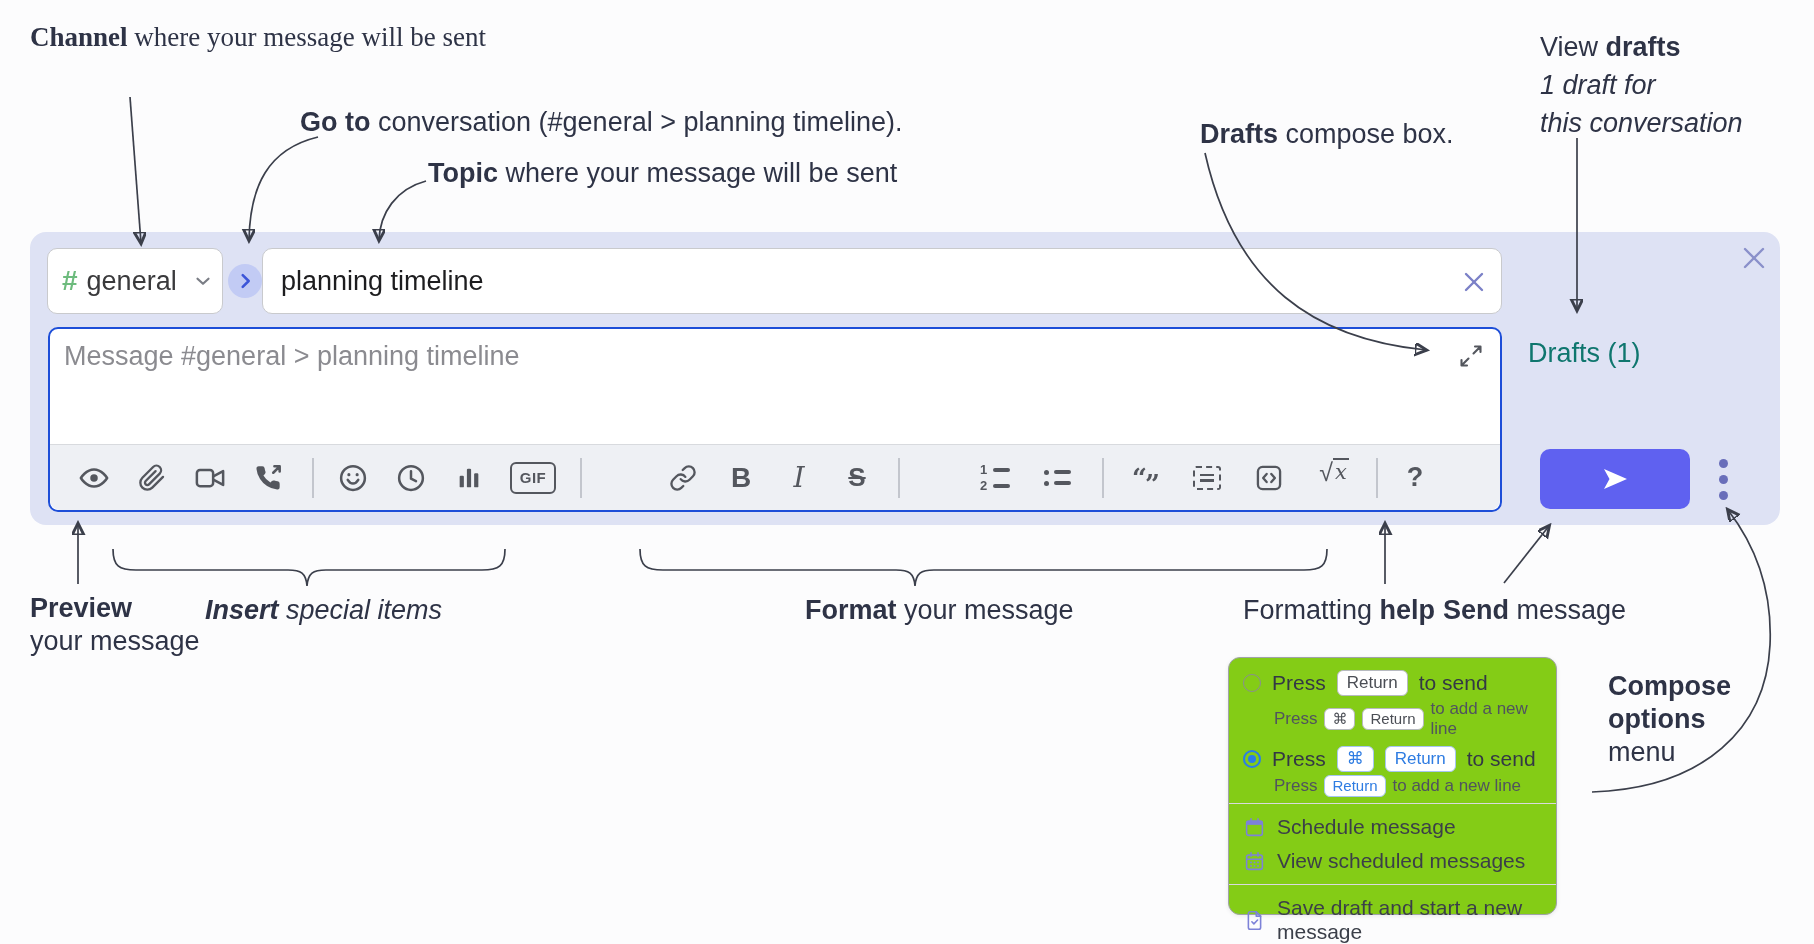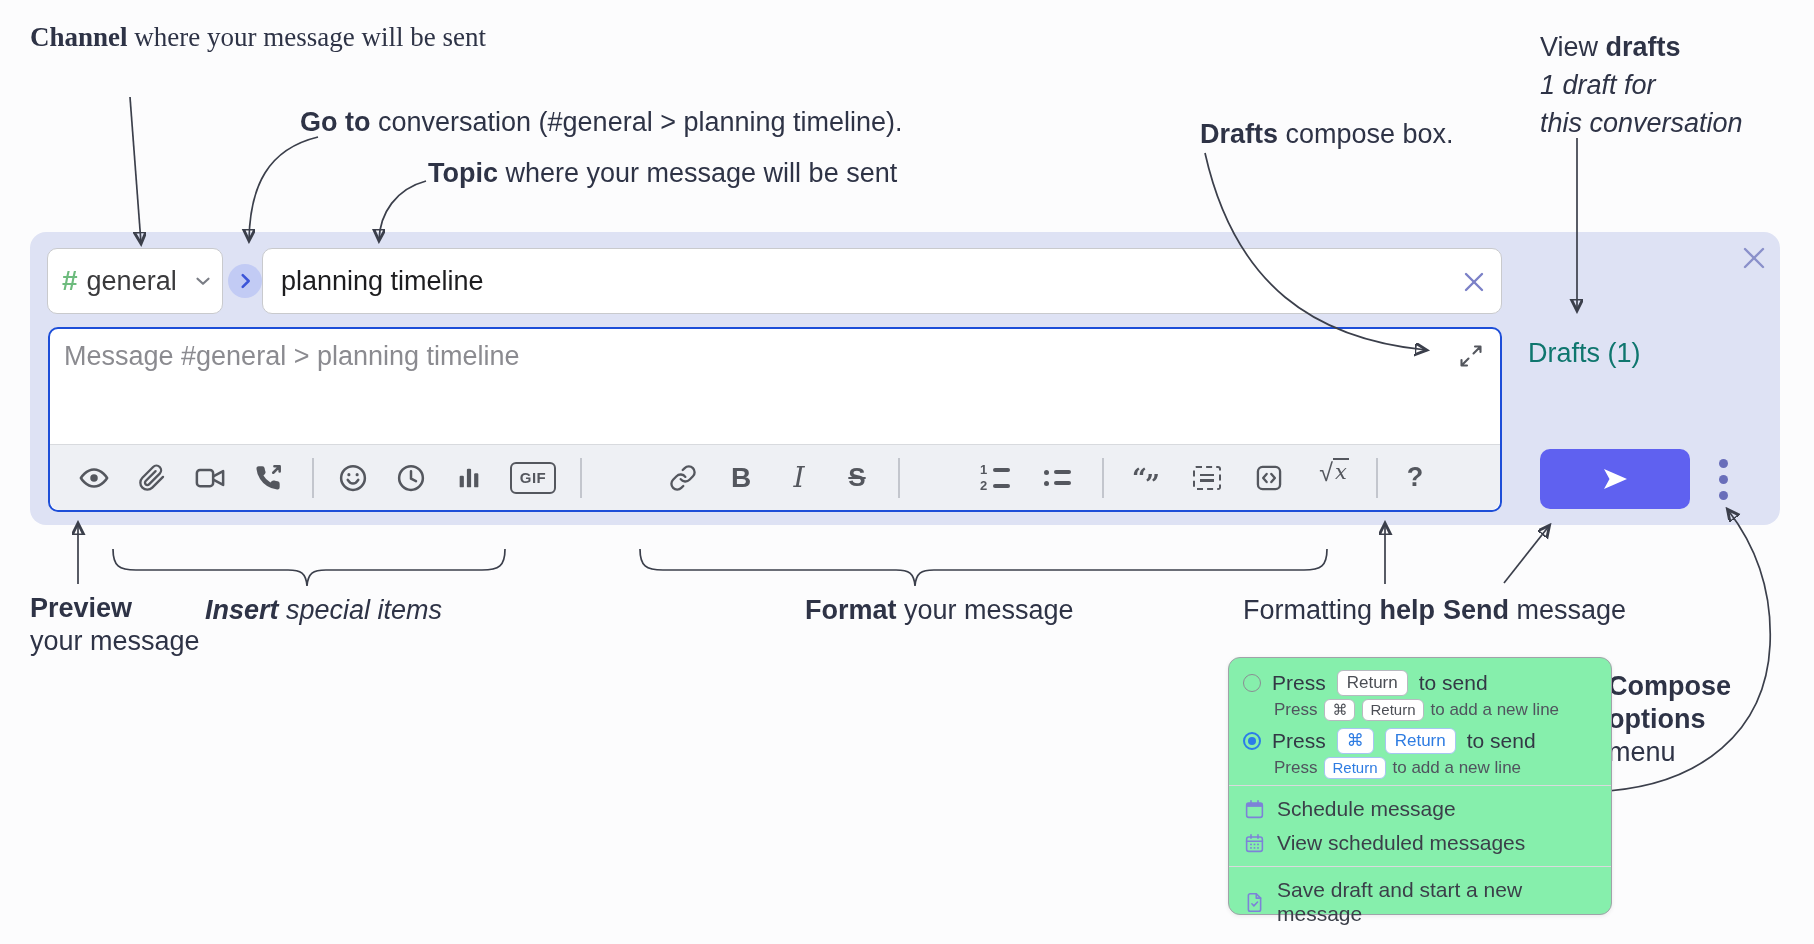--- a/index.html
+++ b/index.html
@@ -56,21 +56,21 @@
   .math-ic { font-size:25px; color:#54575e; display:flex; align-items:flex-start; }
   .math-ic .mx { font-family:"DejaVu Serif",serif; font-style:italic; font-size:21px; border-top:2px solid #54575e; padding:0 2px; }
   .help-ic { font-size:27px; font-weight:600; }
 
   .drafts-link { position:absolute; left:1498px; top:106px; font-size:27px; color:#0f766e; cursor:pointer; }
   .send-btn { position:absolute; left:1510px; top:217px; width:150px; height:60px; background:#5f61f0; border:none; border-radius:10px; display:flex; align-items:center; justify-content:center; cursor:pointer; }
   .ellipsis { position:absolute; left:1689px; top:227px; display:flex; flex-direction:column; gap:7px; cursor:pointer; }
   .ellipsis i { width:9px; height:9px; border-radius:50%; background:#696eba; }
 
   
-  .popup { position:absolute; left:1228px; top:657px; width:384px; height:258px; background:#86efac; border:1.5px solid #a0a3a9; border-radius:12px; z-index:6; box-shadow:0 1px 4px rgba(0,0,0,.08); padding-top:9px; }
+  .popup { position:absolute; left:1228px; top:657px; width:329px; height:258px; background:#84cc16; border:1.5px solid #a0a3a9; border-radius:12px; z-index:6; box-shadow:0 1px 4px rgba(0,0,0,.08); padding-top:9px; }
   .opt-main { display:flex; align-items:center; gap:11px; padding:3px 14px 1px; font-size:21px; color:#333845; }
   .opt-sub { display:flex; align-items:center; gap:7px; margin:2px 14px 4px 45px; font-size:17px; color:#50545e; }
   .radio { width:18px; height:18px; border-radius:50%; border:1.7px solid #8a8d93; flex:none; }
   .radio.sel { border:2px solid #2b7ce9; position:relative; }
   .radio.sel::after { content:""; position:absolute; left:50%; top:50%; width:8px; height:8px; margin:-4px 0 0 -4px; border-radius:50%; background:#2b7ce9; }
   .kbd { border:1.3px solid #b7bac0; border-radius:6px; padding:0 9px; font-size:17px; color:#4b4e55; background:#fff; line-height:24px; }
   .kbd.sm { font-size:15px; line-height:20px; padding:0 7px; }
   .kbd.blue { border-color:#a6c6f2; color:#2e7ce2; }
   .pdiv { border-top:1px solid #d9dadd; margin:6px 0; }
   .menu-item { display:flex; align-items:center; gap:12px; padding:5px 15px; font-size:21px; color:#3b3f49; cursor:pointer; }

